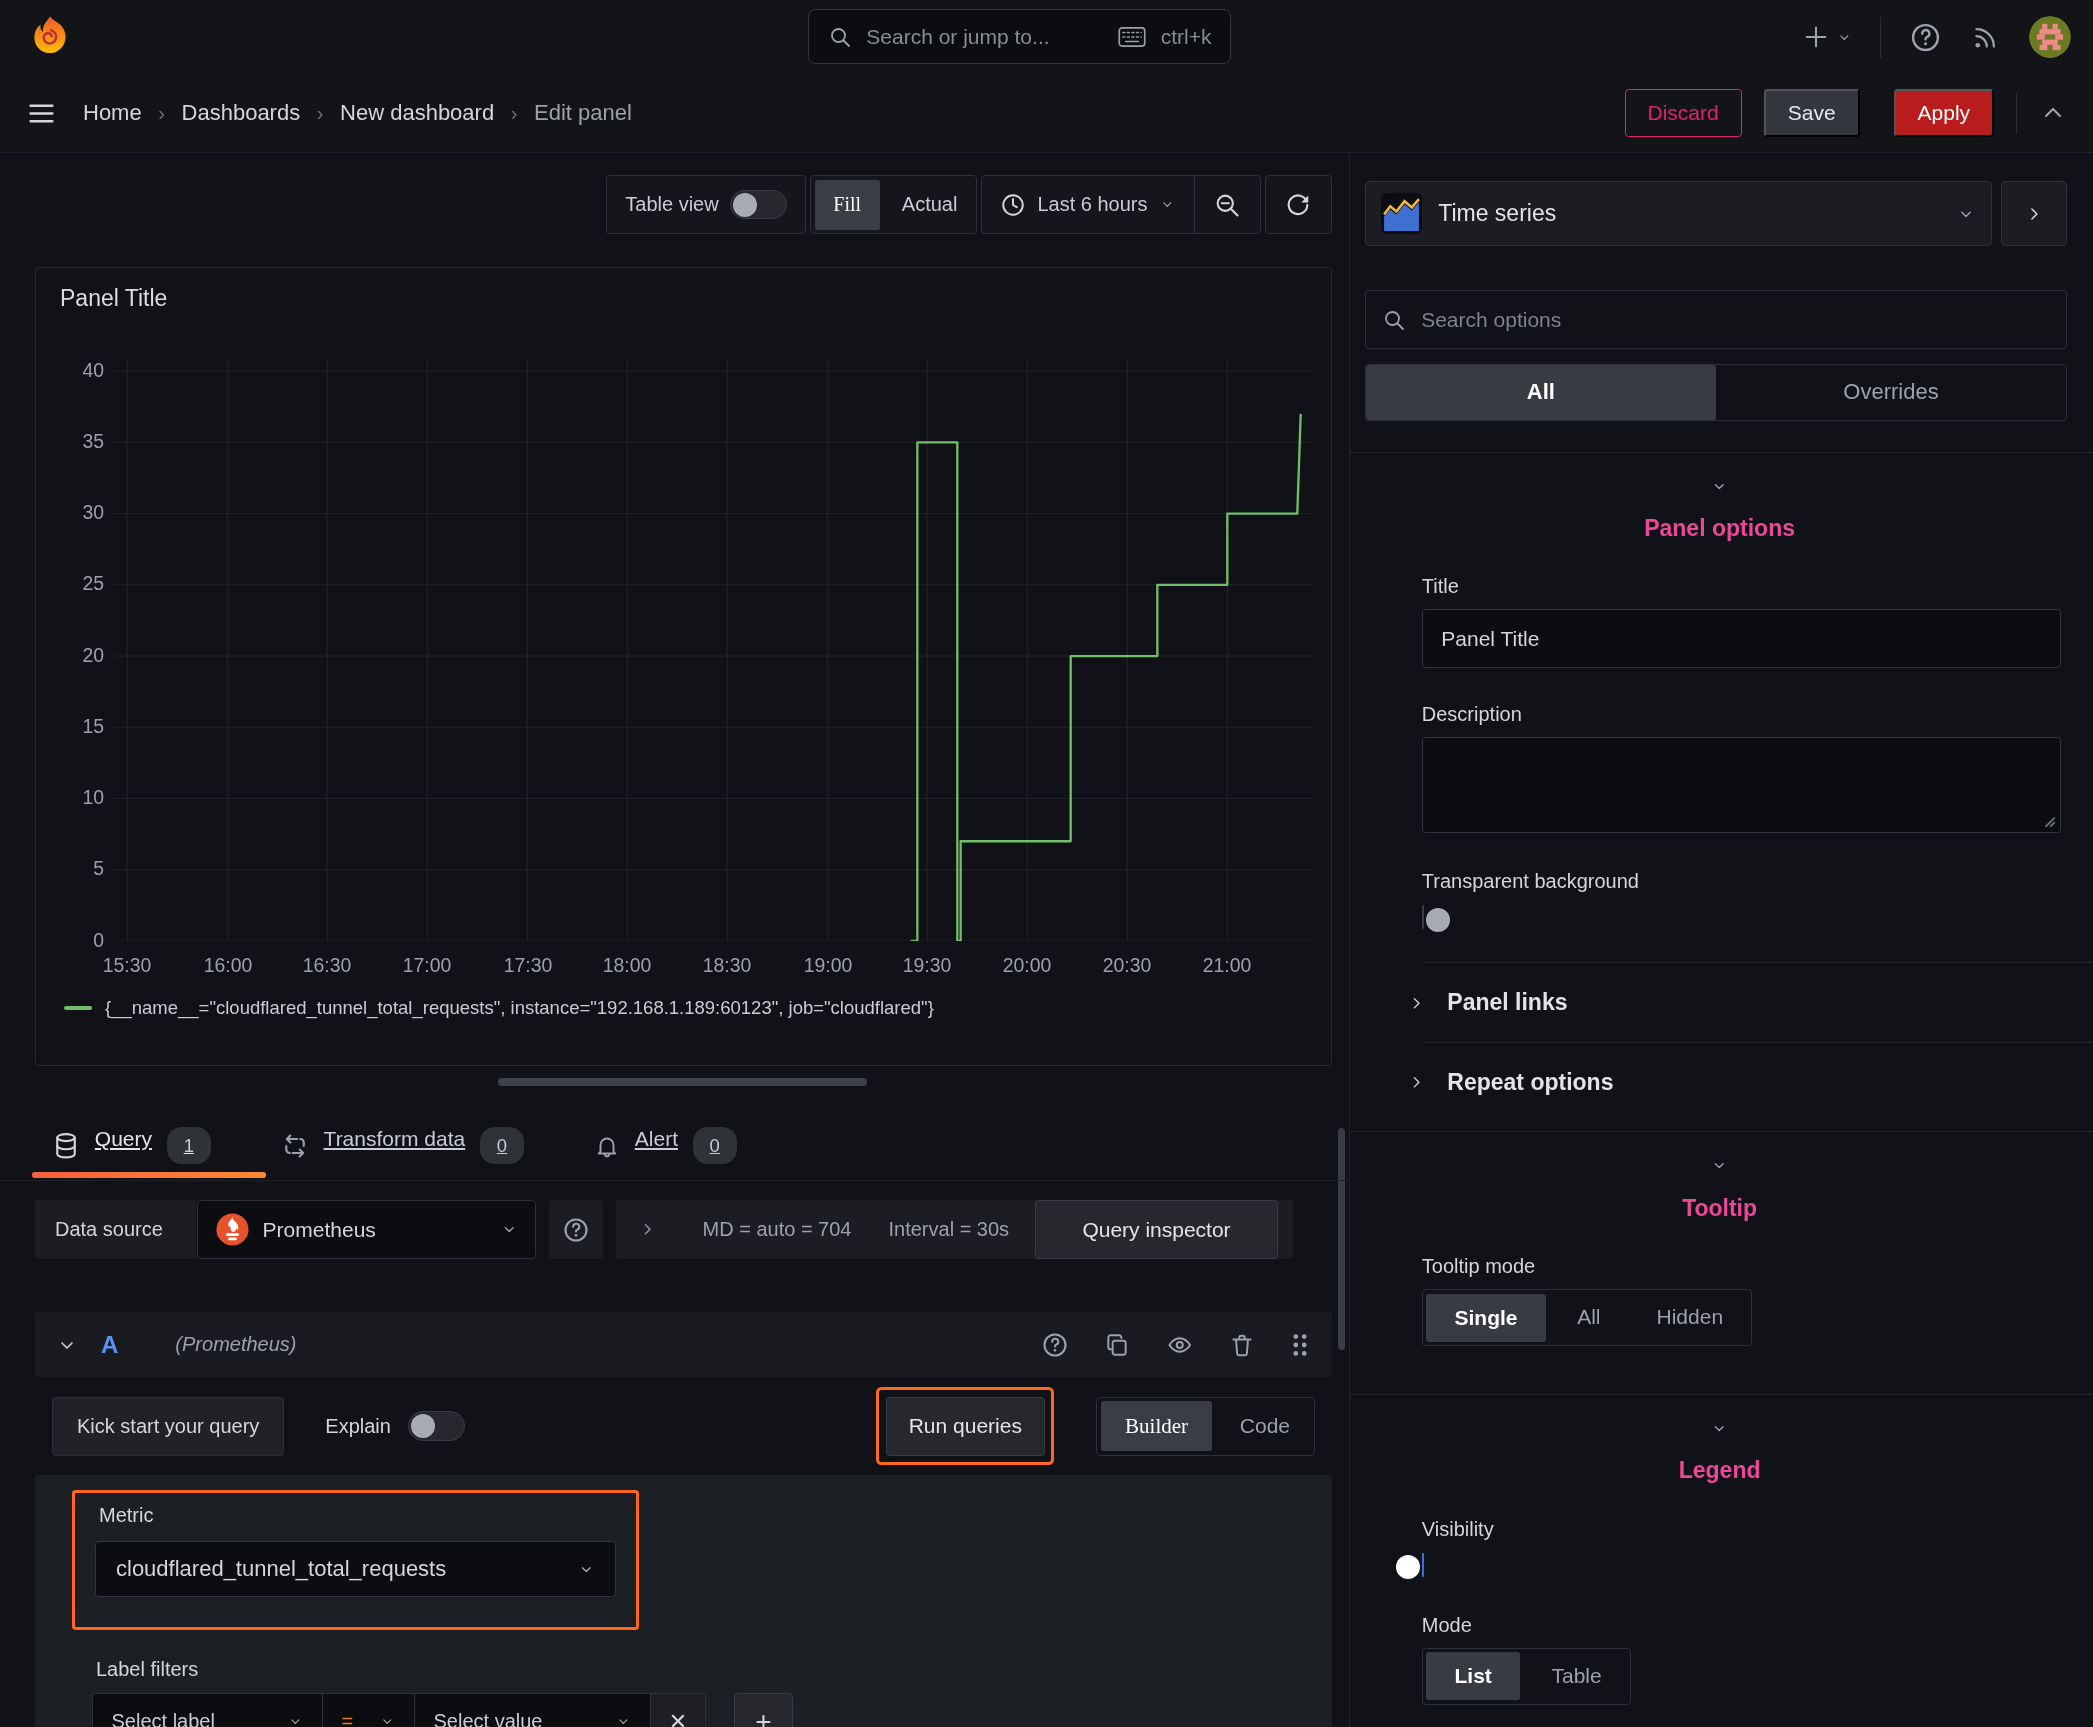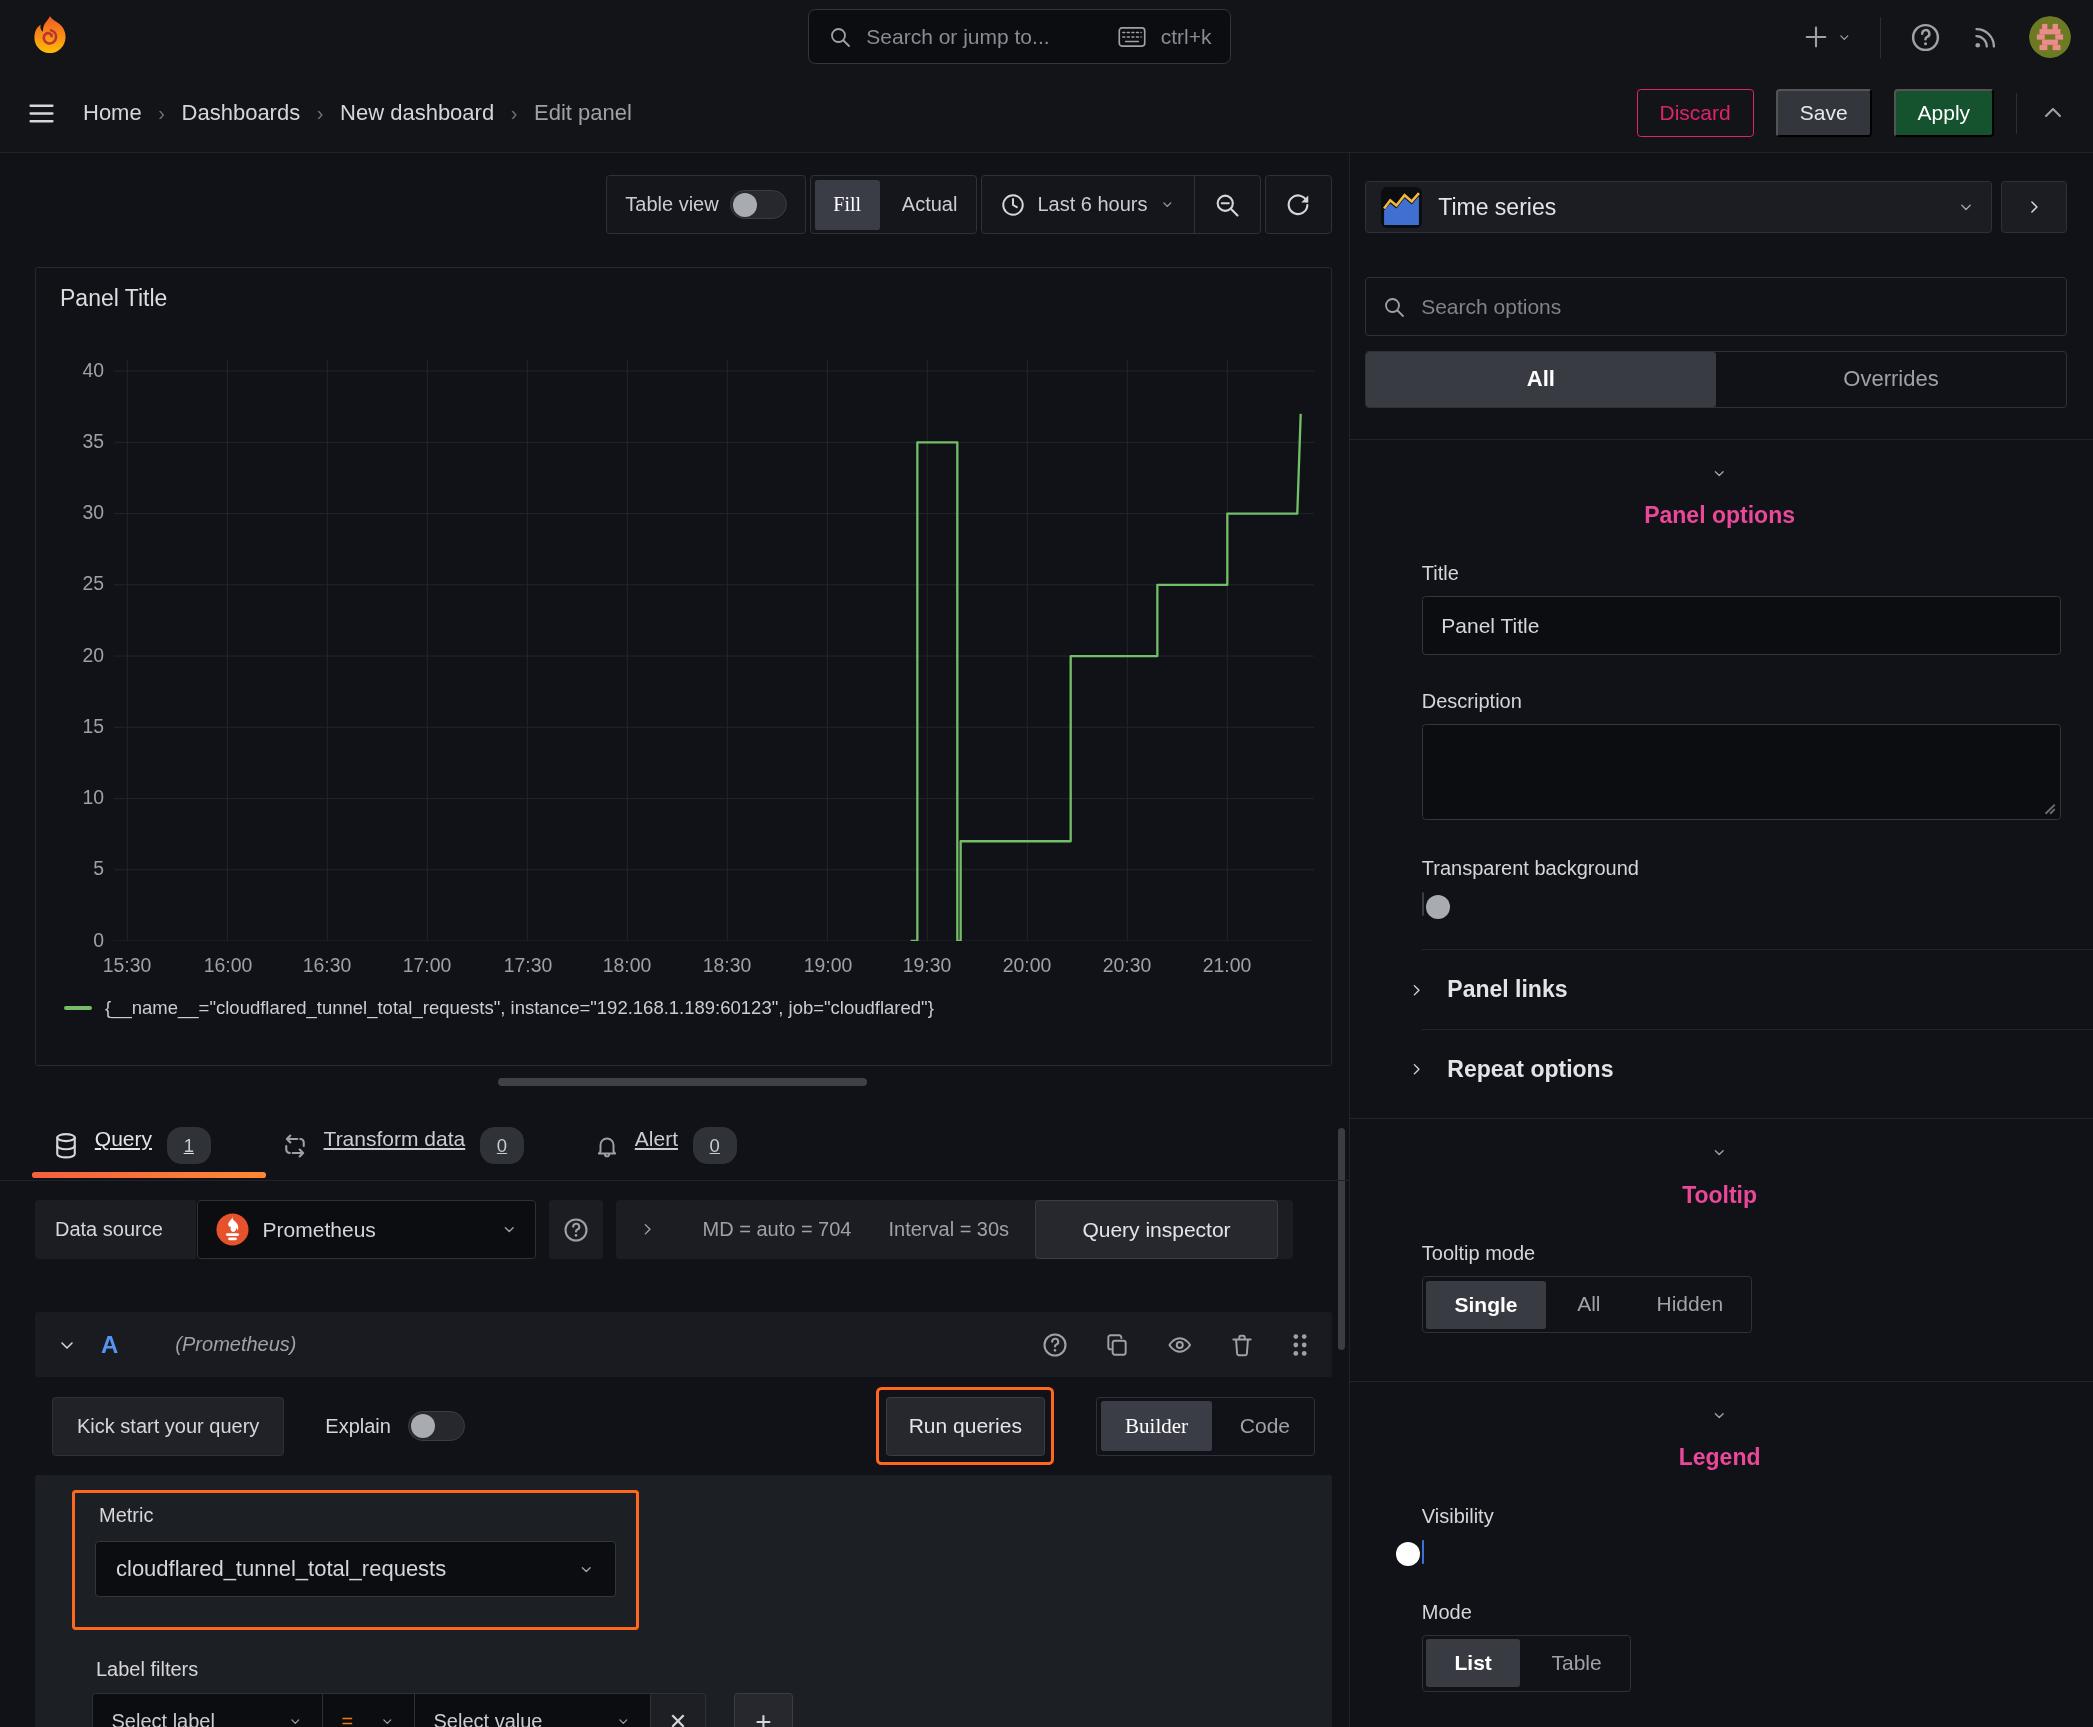--- a/index.html
+++ b/index.html
@@ -30,21 +30,21 @@
   #subnav { position:absolute; left:0; top:74px; width:100%; height:79px; background:#131418;
     border-bottom:0.9px solid #202228; display:flex; align-items:center; padding:0 26px; }
   #breadcrumb { display:flex; align-items:center; gap:16.6px; margin-left:26px; font-size:22px; color:#d5d6da; }
   #breadcrumb .sep { color:#6f7380; font-size:20px; }
   #breadcrumb .dim { color:#9da1a8; }
   #subnav-right { margin-left:auto; display:flex; align-items:center; gap:22px; }
   .btn { height:48px; display:inline-flex; align-items:center; padding:0 22px; border-radius:3.7px;
     font-size:21px; cursor:pointer; white-space:nowrap; }
   .btn-discard { border:0.9px solid #e0226e; color:#e0226e; background:transparent; }
   .btn-save { background:#33363c; color:#e8e9ec; }
-  .btn-apply { background:#14532d; color:#fff; }
+  .btn-apply { background:#b91c1c; color:#fff;margin-left:12px; }
 
   
   #main { position:absolute; left:0; top:153px; width:1349px; bottom:0; }
 
   #chart-toolbar { position:absolute; top:22px; right:17.5px; display:flex; gap:4px; height:59px; }
   .tool-group { display:flex; align-items:center; border:0.9px solid #2e3138; border-radius:3.7px;
     background:#15161b; height:59px; }
   .tool-group .seg { display:flex; align-items:center; gap:11px; padding:0 18.5px; height:100%; color:#c9ccd2; font-size:20px; }
   .seg-active { background:#3a3d45; color:#fff !important; border-radius:2.8px;font-family:Liberation Serif, serif; }
   .tg-div { width:0.9px; height:100%; background:#2e3138; }
@@ -128,21 +128,21 @@
   #lf-x { height:57px; width:55px; background:#1d1f25; border:0.9px solid #2e3138; border-left:none;
     border-radius:0 3.7px 3.7px 0; display:flex; align-items:center; justify-content:center;
     font-size:22px; color:#d5d6da; cursor:pointer; }
   #lf-add { height:57px; width:59px; margin-left:28px; background:#26282e; border:0.9px solid #3a3d44;
     border-radius:3.7px; display:flex; align-items:center; justify-content:center; font-size:28px; color:#d5d6da; cursor:pointer; }
   .op { color:#eb7b18; }
 
   
   #sidebar { position:absolute; left:1349px; top:153px; right:0; bottom:0; border-left:0.9px solid #202228;
     padding:28px 26px 0 14.8px; overflow:hidden; }
-  #viz-row { display:flex; gap:9.2px; height:52px; margin-bottom:44px; }
+  #viz-row { display:flex; gap:9.2px; height:65px; margin-bottom:44px; }
   #viz-picker { flex:1; background:#1b1d23; border:0.9px solid #2e3138; border-radius:3.7px;
     display:flex; align-items:center; gap:16.6px; padding:0 14.8px; cursor:pointer; }
   #viz-picker .name { flex:1; font-size:23px; color:#e3e4e8; }
   #viz-expand { width:66px; background:#1b1d23; border:0.9px solid #2e3138; border-radius:3.7px;
     display:flex; align-items:center; justify-content:center; cursor:pointer; }
   #opt-search { height:59px; border:0.9px solid #2e3138; border-radius:3.7px; display:flex; align-items:center;
     gap:14.8px; padding:0 16.6px; margin-bottom:14.8px; }
   #opt-search input { background:transparent; border:none; outline:none; color:#c9ccd2; font-size:21px;
     font-family:inherit; flex:1; }
   #opt-search input::placeholder { color:#7e838c; }

